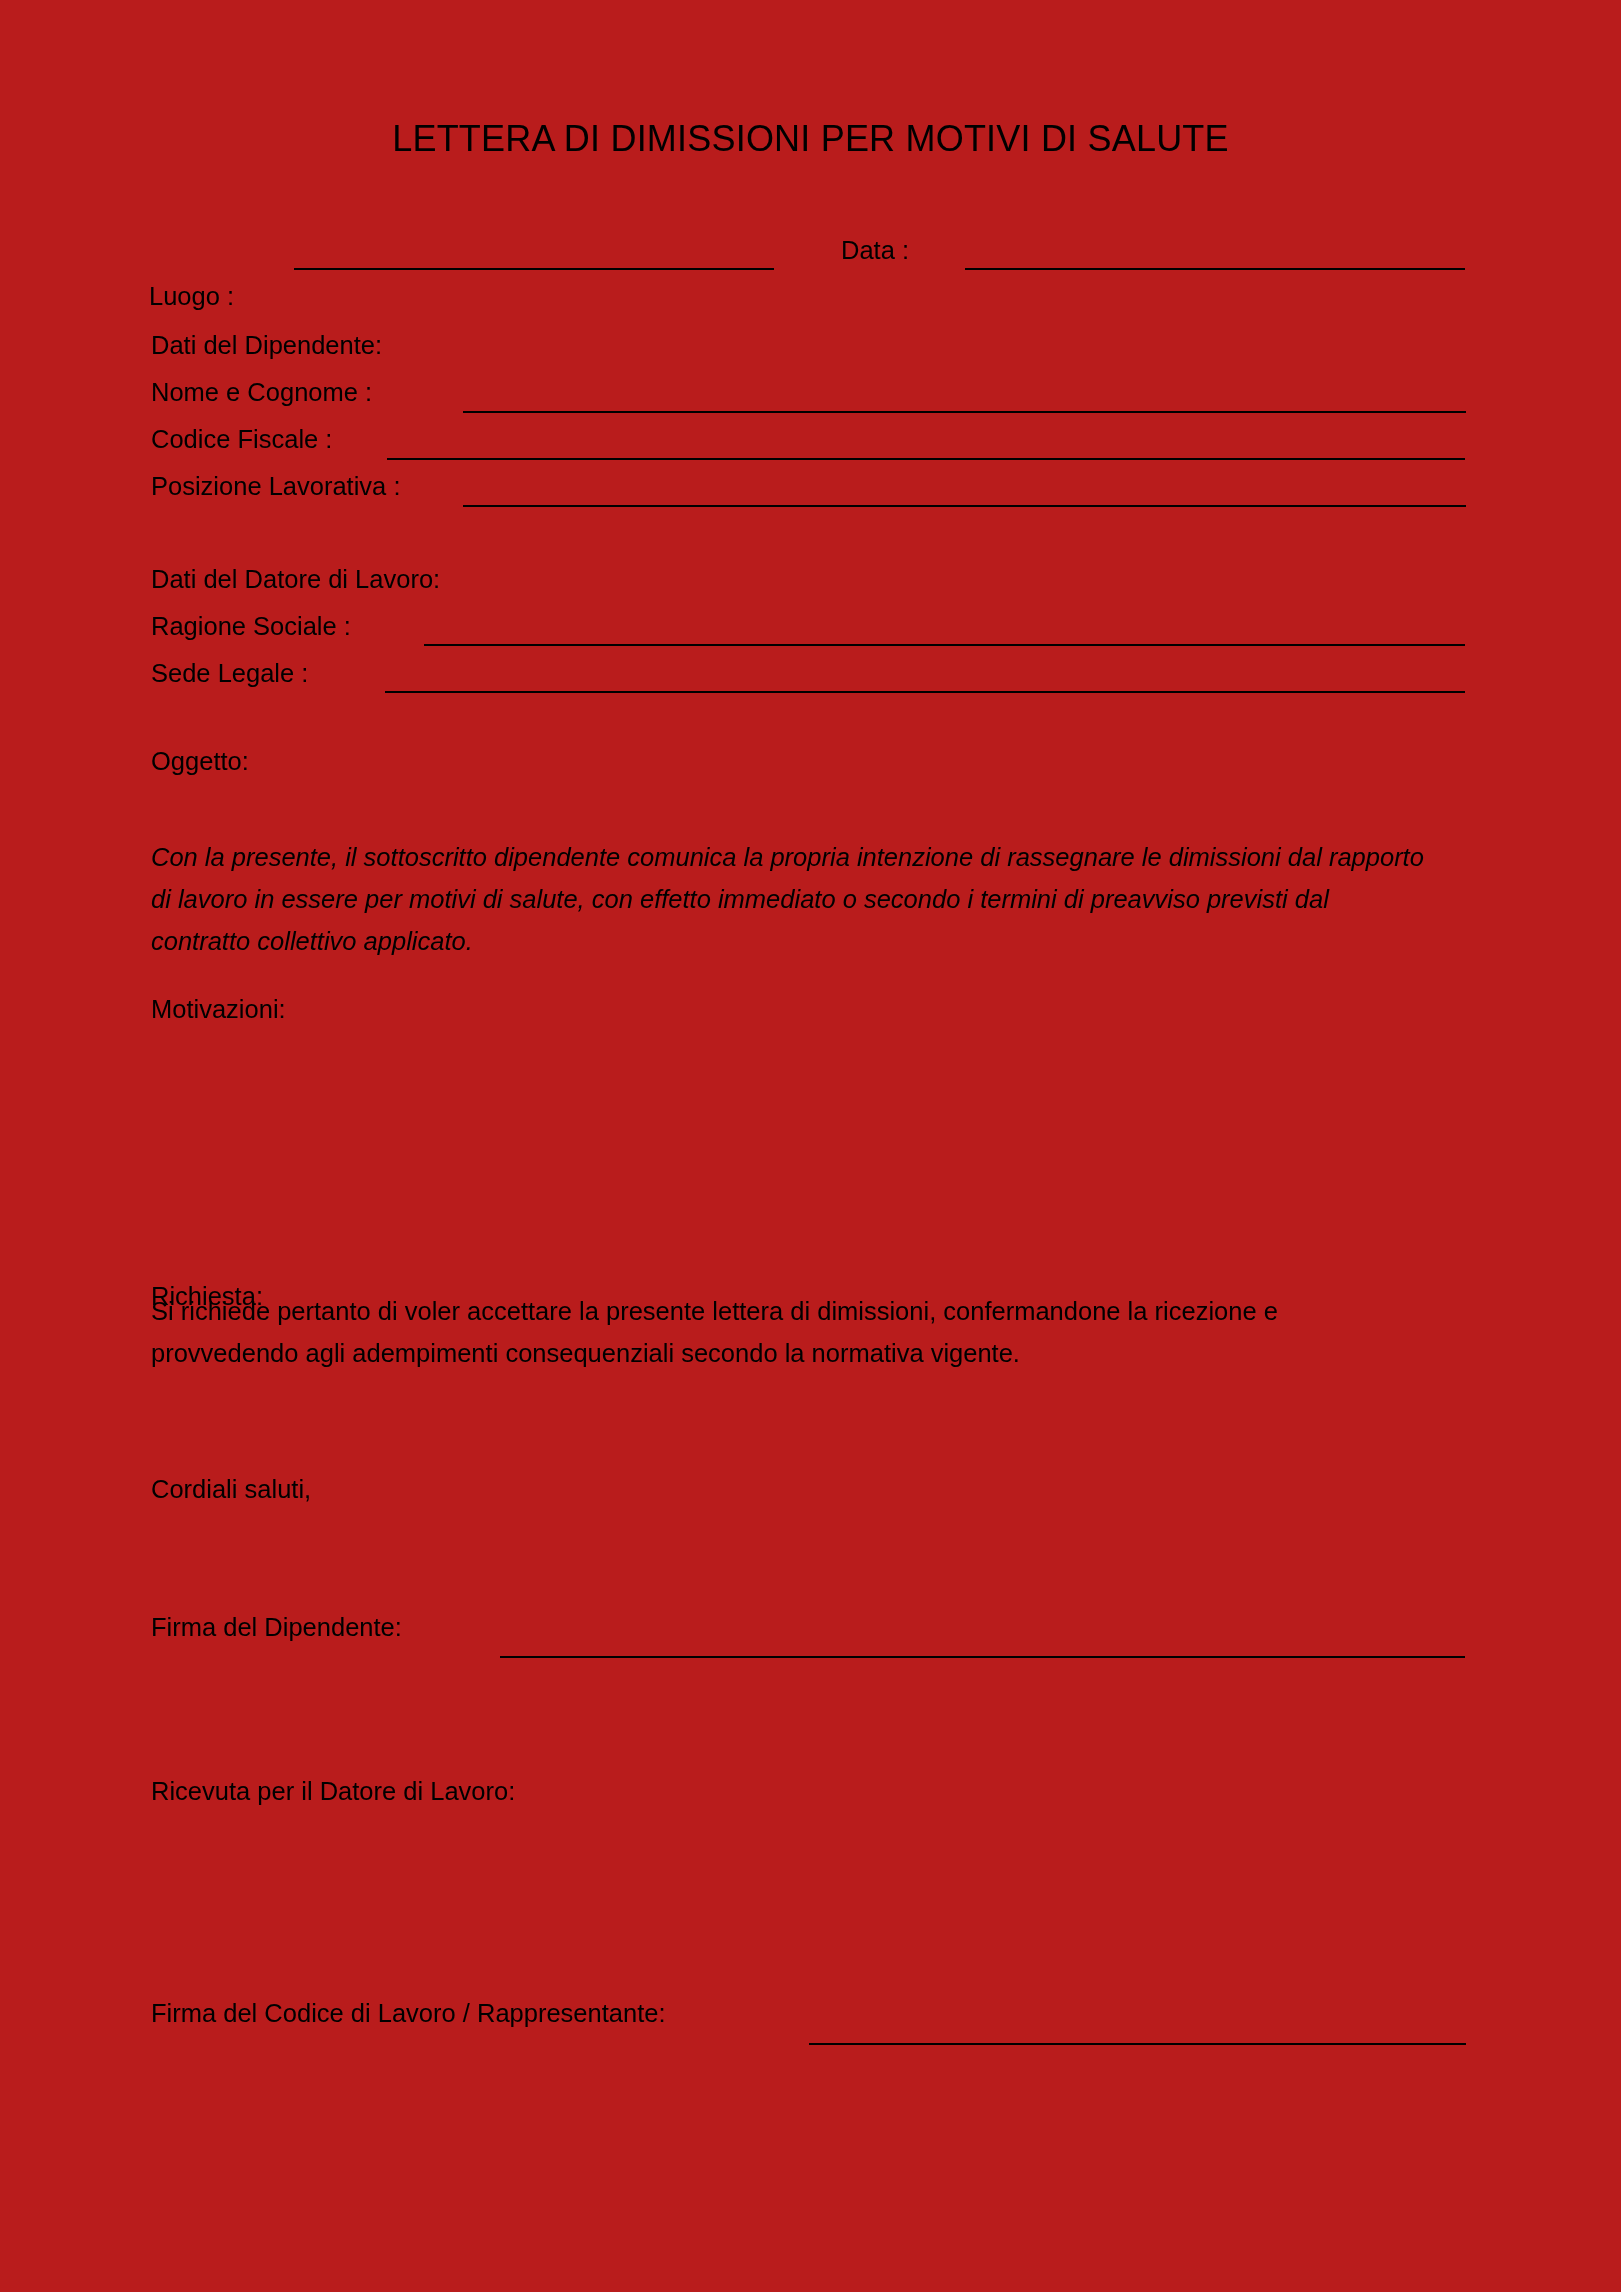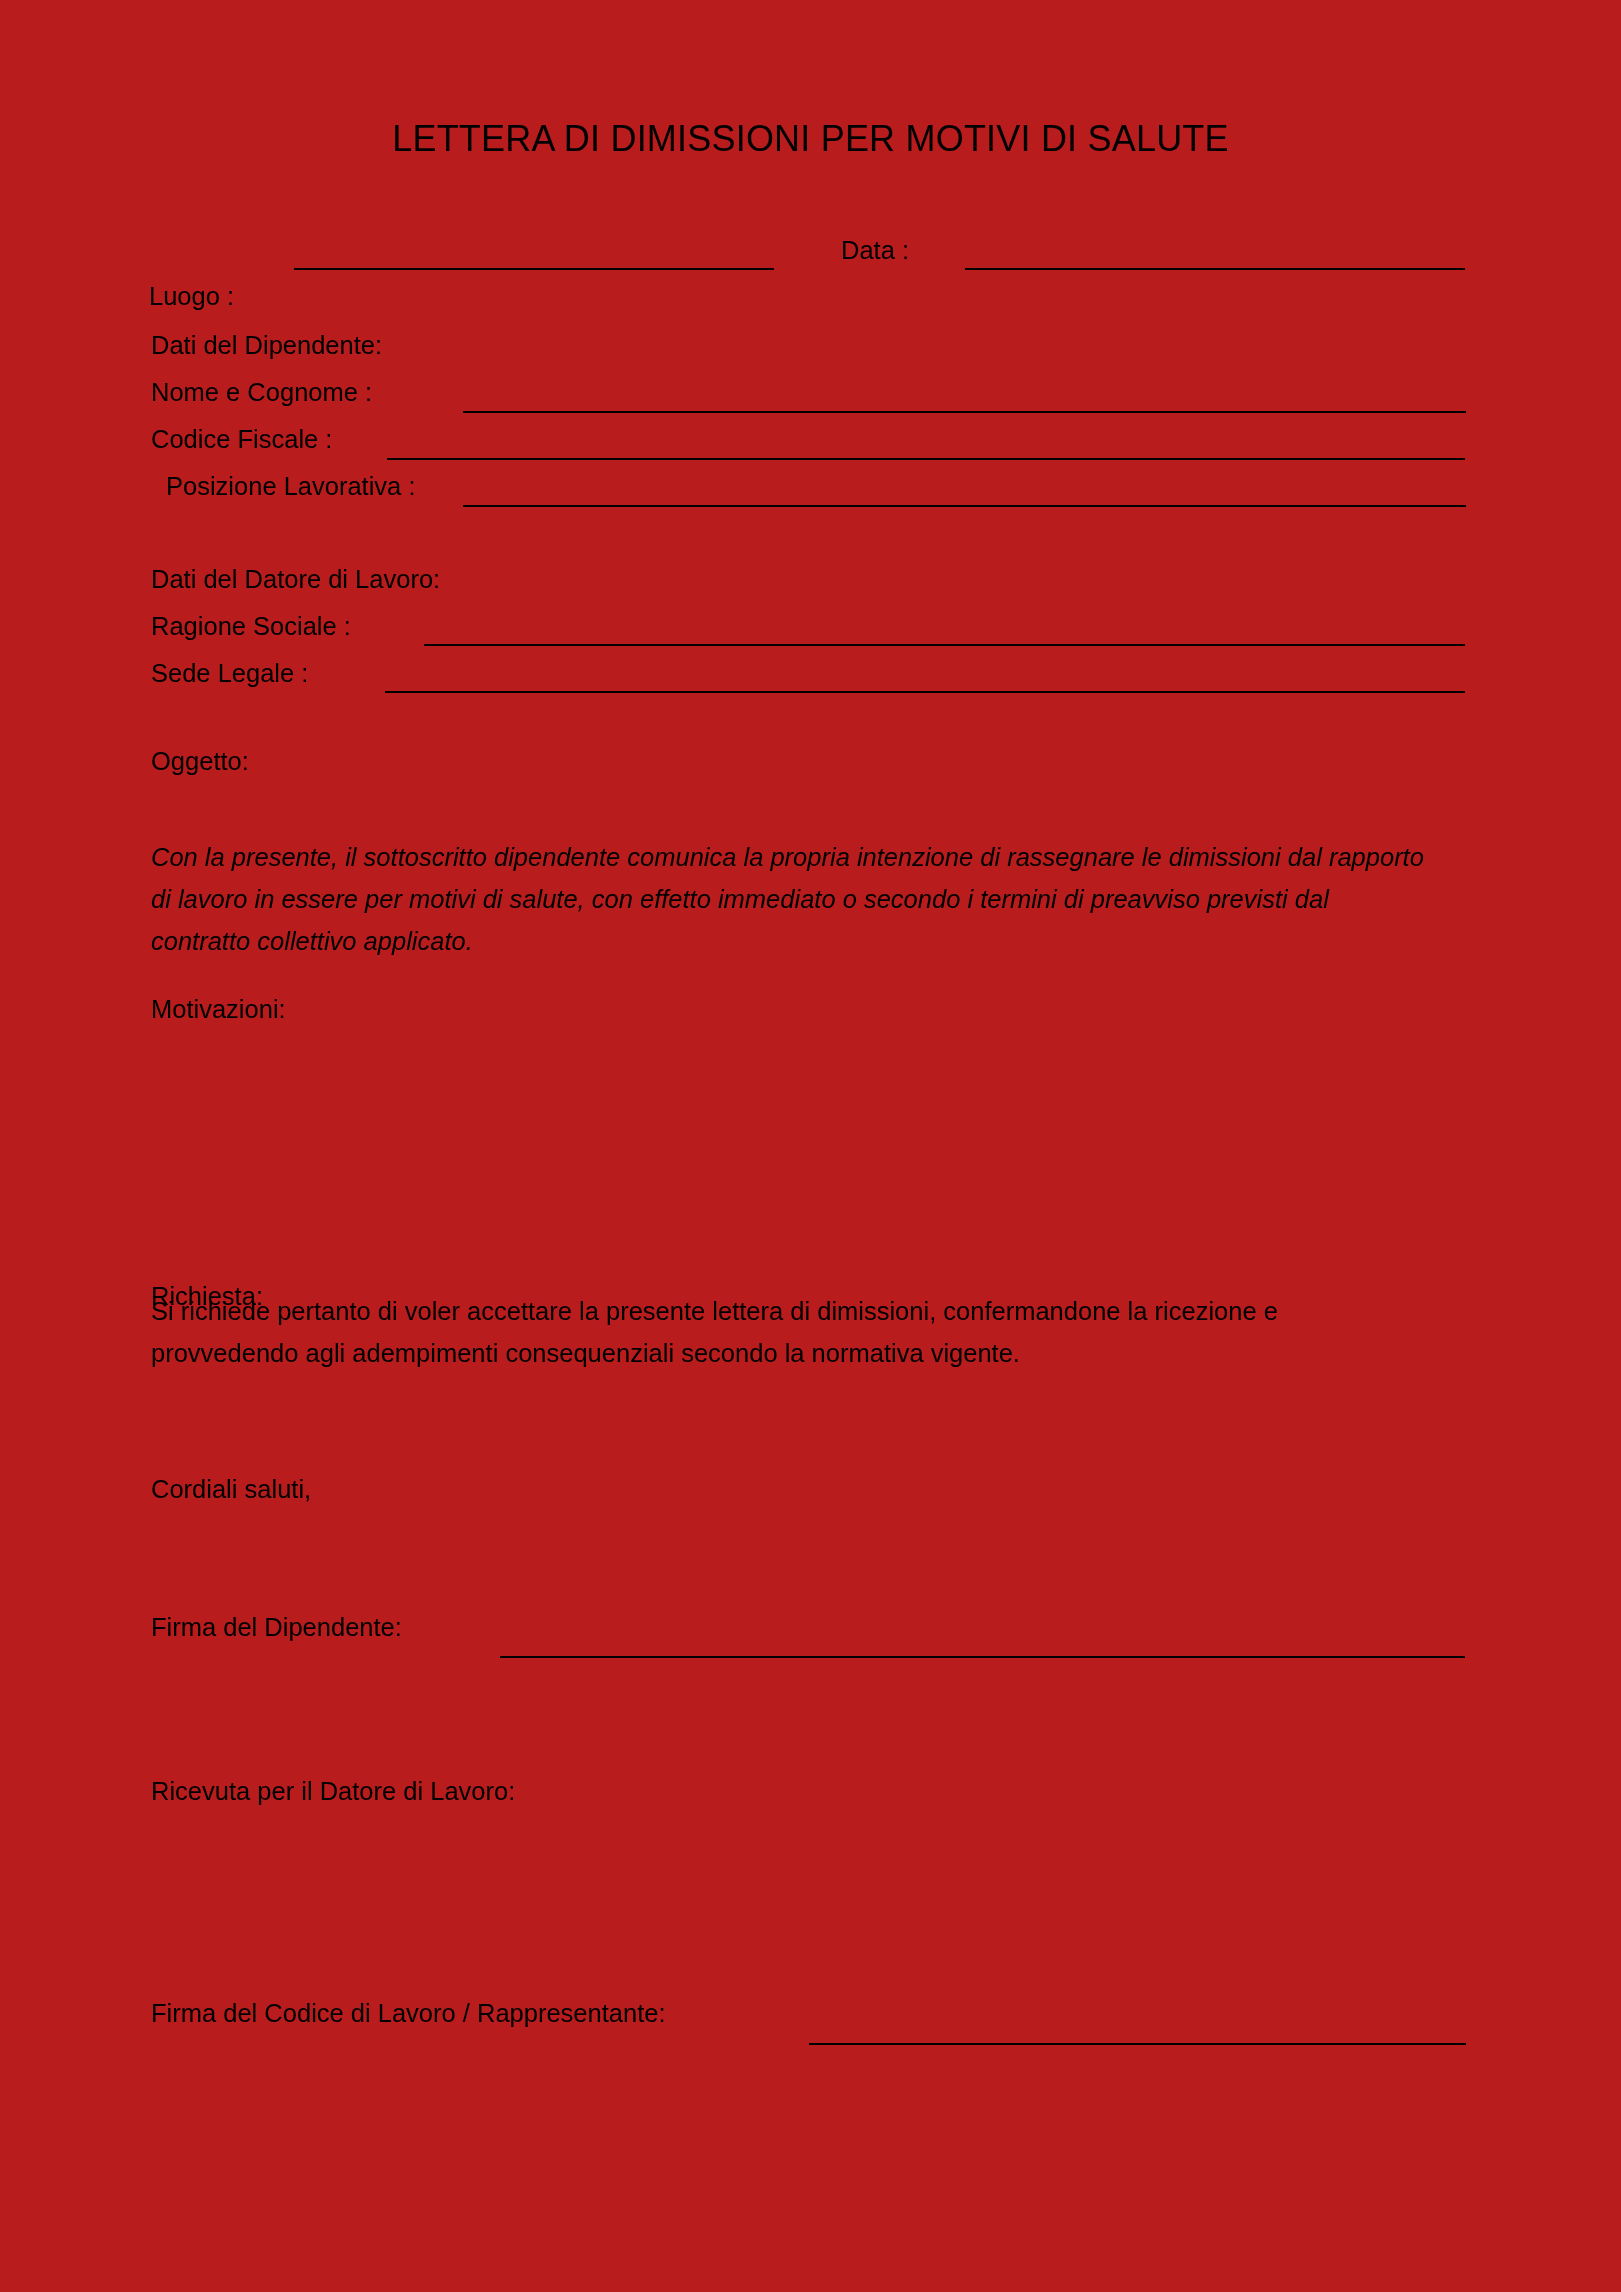--- a/index.html
+++ b/index.html
@@ -68,21 +68,21 @@
   <div class="rule" style="left:965px; top:268px; width:500px;"></div>
 
   <div class="t" style="left:151px; top:333px;">Dati del Dipendente:</div>
 
   <div class="t" style="left:151px; top:380px;">Nome e Cognome :</div>
   <div class="rule" style="left:463px; top:411px; width:1003px;"></div>
 
   <div class="t" style="left:151px; top:427px;">Codice Fiscale :</div>
   <div class="rule" style="left:387px; top:458px; width:1078px;"></div>
 
-  <div class="t" style="left:151px; top:474px;margin-left:15px;">Posizione Lavorativa :</div>
+  <div class="t" style="left:151px; top:474px;">Posizione Lavorativa :</div>
   <div class="rule" style="left:463px; top:505px; width:1003px;"></div>
 
   <div class="t" style="left:151px; top:567px;">Dati del Datore di Lavoro:</div>
 
   <div class="t" style="left:151px; top:614px;">Ragione Sociale :</div>
   <div class="rule" style="left:424px; top:644px; width:1041px;"></div>
 
   <div class="t" style="left:151px; top:661px;">Sede Legale :</div>
   <div class="rule" style="left:385px; top:691px; width:1080px;"></div>
 

